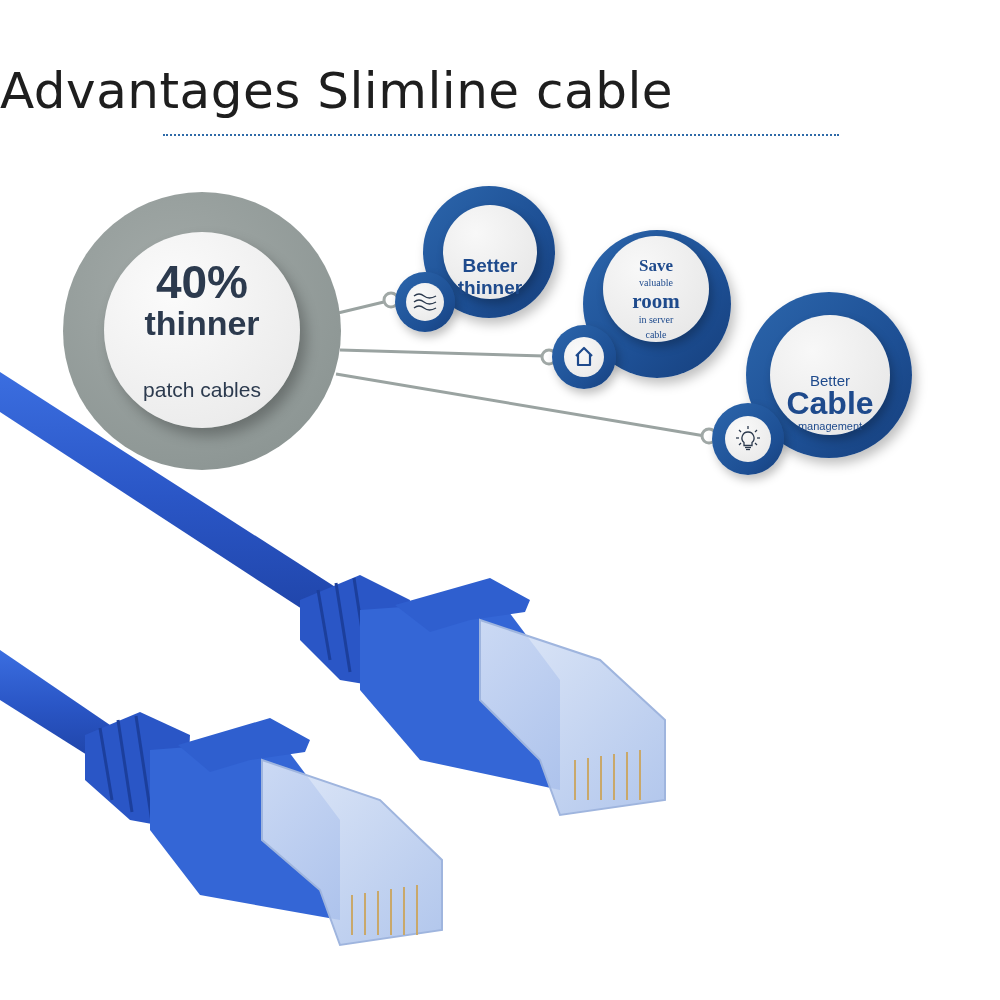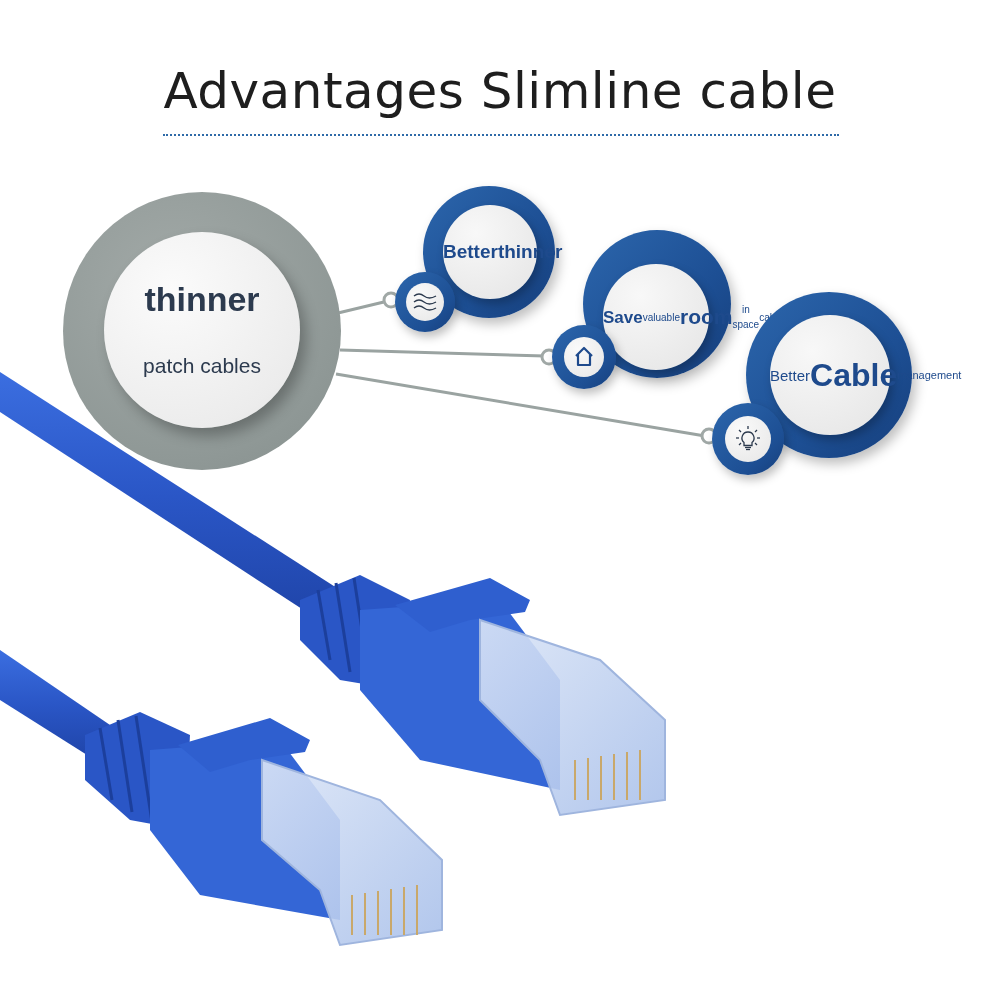--- a/index.html
+++ b/index.html
@@ -1,21 +1,21 @@
 <!DOCTYPE html>
 <html><head>
 <meta charset="utf-8">
 <style>
   html, body { margin: 0; padding: 0; }
   body {
     width: 1000px; height: 1000px; background: #ffffff; position: relative; overflow: hidden;
     font-family: "Liberation Sans", "DejaVu Sans", sans-serif;
   }
   .title {
-    position: absolute; left: 0; top: 62px; width: 1000px; text-align: center;
+    position: absolute; left: 0; top: 62px; width: 1000px; text-align: left;
     font-family: "DejaVu Sans", sans-serif; font-size: 50px; color: #1e1e1e; letter-spacing: 0.5px;
     font-weight: 400;
   }
   .title-rule {
     position: absolute; left: 163px; top: 134px; width: 676px; height: 0;
     border-top: 2px dotted #2e6aa8;
   }
   svg.lines { position: absolute; left: 0; top: 0; width: 1000px; height: 1000px; }
   .big-outer {
     position: absolute; left: 63px; top: 192px; width: 278px; height: 278px; border-radius: 50%;
@@ -33,21 +33,21 @@
 
   .ring {
     position: absolute; border-radius: 50%;
     background: linear-gradient(135deg, #2c66ac 0%, #1d4f94 60%, #163f7c 100%);
     box-shadow: 4px 6px 12px rgba(0,0,0,0.25);
   }
   .disc {
     position: absolute; border-radius: 50%;
     background: radial-gradient(circle at 35% 30%, #f8f8f8 0%, #e8e8e8 80%, #dcdcdc 100%);
     box-shadow: 3px 5px 10px rgba(0,0,0,0.25);
-    display: flex; align-items: center; justify-content: flex-start;
+    display: flex; flex-direction: column; align-items: center; justify-content: flex-end;
     color: #1e4a8c; text-align: center; font-weight: 700;
   }
   .small-ring {
     position: absolute; border-radius: 50%;
     background: linear-gradient(135deg, #2c66ac 0%, #1d4f94 70%, #163f7c 100%);
     box-shadow: 3px 5px 10px rgba(0,0,0,0.25);
   }
   .small-disc {
     position: absolute; border-radius: 50%;
     background: radial-gradient(circle at 35% 30%, #fafafa 0%, #e6e6e6 100%);
@@ -72,20 +72,21 @@
   </g>
   <g stroke="#a0a8a6" stroke-width="3" fill="#ffffff">
     <circle cx="391" cy="300" r="7"></circle>
     <circle cx="549" cy="357" r="7"></circle>
     <circle cx="709" cy="436" r="7"></circle>
   </g>
 </svg>
 
 <div class="big-outer"></div>
 <div class="big-inner">
+  <div class="pct">40%</div>
   <div class="thin">thinner</div>
   <div class="patch">patch cables</div>
 </div>
 
 <div class="ring" style="left:423px; top:186px; width:132px; height:132px;"></div>
 <div class="disc" style="left:443px; top:205px; width:94px; height:94px;">
   <span class="txt-b">Better</span>
   <span class="txt-b">thinner</span>
 </div>
 <div class="small-ring" style="left:395px; top:272px; width:60px; height:60px;"></div>
@@ -93,25 +94,25 @@
   <svg width="26" height="22" viewBox="0 0 26 22">
     <g fill="none" stroke="#2c3a4e" stroke-width="1.4">
       <path d="M2 5 Q7 1 12 5 T24 5"></path>
       <path d="M2 11 Q7 7 12 11 T24 11"></path>
       <path d="M2 17 Q7 13 12 17 T24 17"></path>
     </g>
   </svg>
 </div>
 
 <div class="ring" style="left:583px; top:230px; width:148px; height:148px;"></div>
-<div class="disc" style="left:603px; top:264px; width:106px; height:106px;">
+<div class="disc" style="left:603px; top:236px; width:106px; height:106px;font-family:Liberation Serif, serif;">
   <span class="txt-m" style="font-size:17px;line-height:19px;">Save</span>
   <span class="txt-s">valuable</span>
   <span class="txt-m" style="font-size:21px;line-height:22px;">room</span>
-  <span class="txt-s">in space</span>
+  <span class="txt-s">in server</span>
   <span class="txt-s">cable</span>
 </div>
 <div class="small-ring" style="left:552px; top:325px; width:64px; height:64px;"></div>
 <div class="small-disc" style="left:564px; top:337px; width:40px; height:40px;">
   <svg width="22" height="22" viewBox="0 0 22 22">
     <path d="M3 10 L11 2 L19 10 M5 8.5 V19 H17 V8.5" fill="none" stroke="#1e4a8c" stroke-width="2.2" stroke-linejoin="round"></path>
   </svg>
 </div>
 
 <div class="ring" style="left:746px; top:292px; width:166px; height:166px;"></div>

